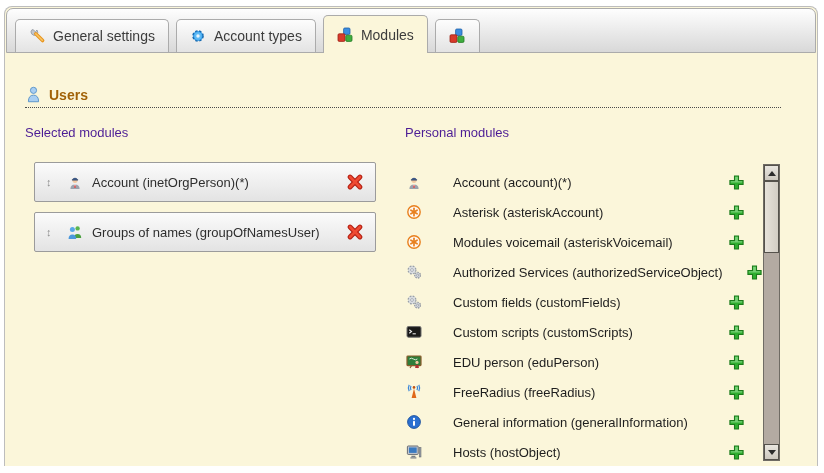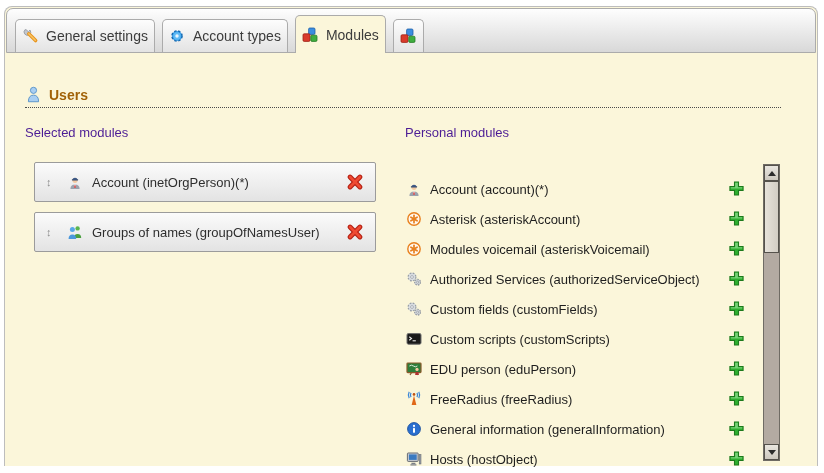--- a/index.html
+++ b/index.html
@@ -14,21 +14,21 @@
     background:#fbf6da;
   }
   
   .tabbar {
     position:absolute; left:1px; right:1px; top:1px; height:45px;
     background:linear-gradient(#fefefe,#d8d8d8);
     border:1px solid #ababab; border-radius:7px 7px 0 0;
     display:flex; align-items:flex-end; padding-left:8px; gap:7px;
   }
   .tab {
-    height:33px; display:flex; align-items:center; gap:7px; padding:0 6px;
+    height:33px; display:flex; align-items:center; gap:7px; padding:0 13px;
     background:linear-gradient(#fdfdfd,#e3e3e3);
     border:1px solid #ababab; border-bottom:none; border-radius:5px 5px 0 0;
     font-size:14px; color:#3c3c3c; white-space:nowrap; cursor:pointer;
     position:relative; z-index:1;
   }
   .tab.active {
     height:38px; background:#fbf6da; margin-bottom:-1px; z-index:3;
   }
   .icon { display:inline-flex; width:17px; height:17px; align-items:center; justify-content:center; flex:0 0 auto; }
   .icon svg { display:block; }
@@ -48,21 +48,21 @@
     height:40px; margin-bottom:10px; padding:0 11px;
     border:1px solid #9b9b9b; border-radius:2px;
     background:linear-gradient(#fbfbfb,#e3e3e3);
     display:flex; align-items:center; cursor:move;
   }
   .drag-handle { width:20px; color:#8f8f8f; font-size:11px; cursor:ns-resize; }
   .selected-box .mod-name { flex:1; margin-left:9px; font-size:13px; color:#2e2e2e; white-space:nowrap; overflow:hidden; }
   .del-btn { width:18px; height:18px; cursor:pointer; display:inline-flex; }
   
   .available-list { position:absolute; left:400px; top:160px; width:340px; }
-  .available-row { height:30px; display:flex; align-items:flex-end; }
+  .available-row { height:30px; display:flex; align-items:center;gap:23px; }
   .available-row .mod-name { flex:1; margin-left:8px; font-size:13px; color:#1e1e1e; white-space:nowrap; }
   .add-btn { width:17px; height:17px; cursor:pointer; display:inline-flex; }
   
   .scrollbar {
     position:absolute; left:758px; top:157px; width:17px; height:297px;
     background:#b3aaa2; border:1px solid #6f6b64;
   }
   .sb-btn {
     position:absolute; left:0; width:15px; height:16px;
     background:linear-gradient(#e9e6e0,#cdc8bf);

